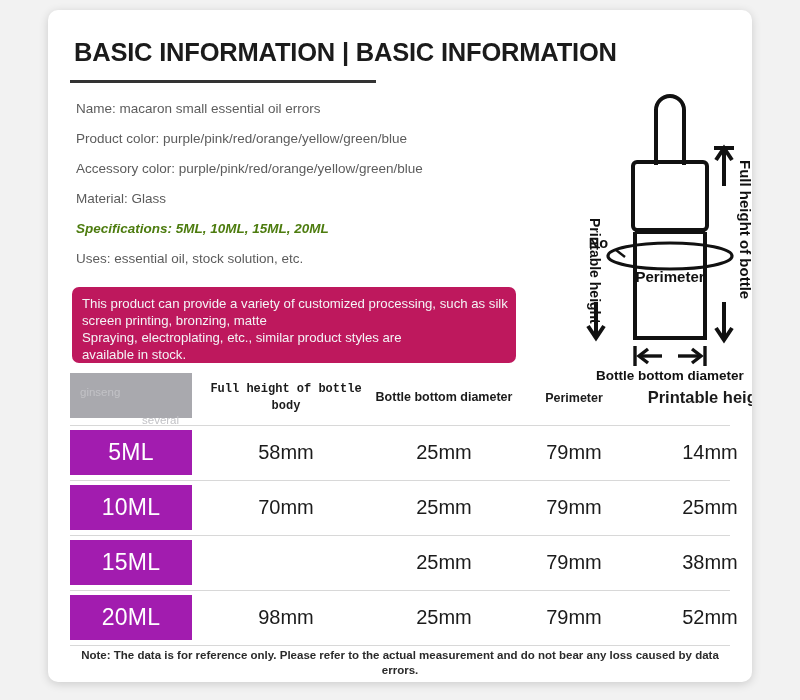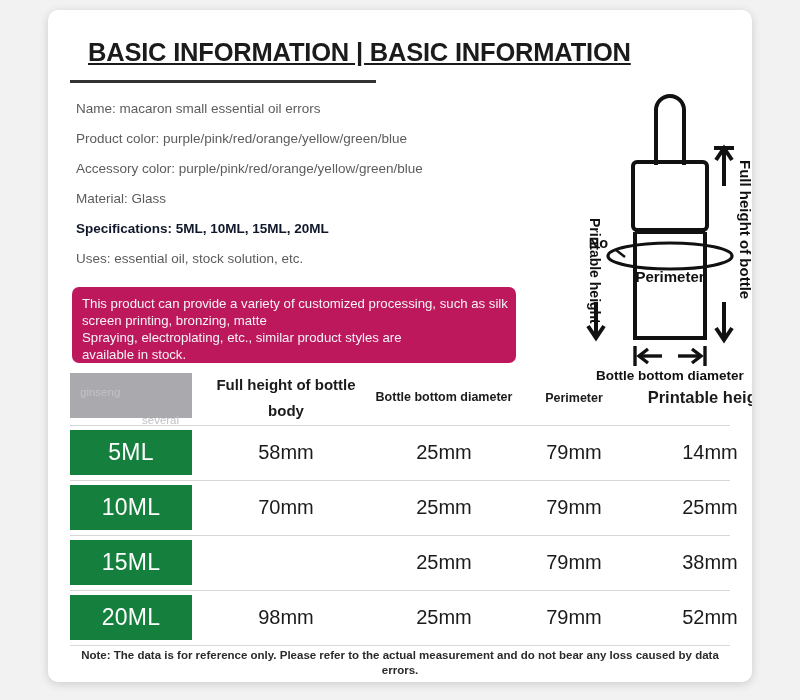--- a/index.html
+++ b/index.html
@@ -13,41 +13,40 @@
     position:absolute;
     left:48px;top:10px;
     width:704px;height:672px;
     background:#ffffff;
     border-radius:10px;
     box-shadow:0 2px 10px rgba(0,0,0,0.16);
     overflow:hidden;
   }
   
   .title{
-    position:absolute;left:40px;top:28px;
+    position:absolute;left:26px;top:28px;
     font-size:25.5px;font-weight:bold;
     color:#1b1b1b;letter-spacing:-0.2px;
     white-space:nowrap;
-    text-decoration:underline;
   }
   .title-rule{
     position:absolute;left:22px;top:70px;
     width:306px;height:3px;background:#333333;
   }
   
   .spec-list{
     position:absolute;left:28px;top:84px;width:470px;
   }
   .spec-line{
     font-size:13.5px;
     color:#5c5c5c;
     line-height:30px;
     white-space:nowrap;
   }
-  .spec-line.strong{ color:#0f172a; font-weight:bold; }
+  .spec-line.strong{ color:#4d7c0f; font-weight:bold;font-style:italic; }
   
   .callout{
     position:absolute;left:24px;top:277px;
     width:444px;height:76px;
     background:#be185d;
     border-radius:7px;
   }
   .callout-text{
     position:absolute;left:10px;top:8px;width:430px;
     font-size:13.2px;line-height:17px;
@@ -67,37 +66,37 @@
     width:122px;height:45px;background:#a9a9ae;
   }
   .hdr-block span{
     position:absolute;top:13px;
     font-size:11.5px;color:#c2c2c6;
   }
   .hdr-ginseng{ left:10px; }
   .hdr-several{ left:72px;margin-top:28px; }
   .lbl-block{
     position:absolute;left:0;top:5px;
-    width:122px;height:45px;background:#15803d;
+    width:122px;height:45px;background:#a21caf;
     display:flex;align-items:center;justify-content:center;
   }
   .lbl-block span{
     font-size:23px;color:#ffffff;font-weight:500;letter-spacing:0.3px;
   }
   .cell{
     position:absolute;top:0;height:55px;
     display:flex;align-items:center;justify-content:center;
     text-align:center;
   }
   .c1{ left:132px; width:168px; }
   .c2{ left:300px; width:148px; }
   .c3{ left:448px; width:112px; }
   .c4{ left:560px; width:160px; }
   .hdr-c .t{ color:#1b1b1b; }
-  .h1{ font-size:15px;font-weight:bold;line-height:26px; }
+  .h1{ font-size:12px;font-weight:bold;line-height:17px;font-family:Liberation Mono, monospace; }
   .h2{ font-size:12.5px;font-weight:bold;line-height:15px; }
   .h3{ font-size:12.5px;font-weight:bold; }
   .h4{ font-size:16.5px;font-weight:bold; }
   .val{ font-size:20px;color:#1b1b1b; }
   
   .footer{
     position:absolute;left:22px;top:638px;width:660px;
     text-align:center;font-size:11.5px;font-weight:bold;
     color:#2b2b2b;line-height:15px;
   }

